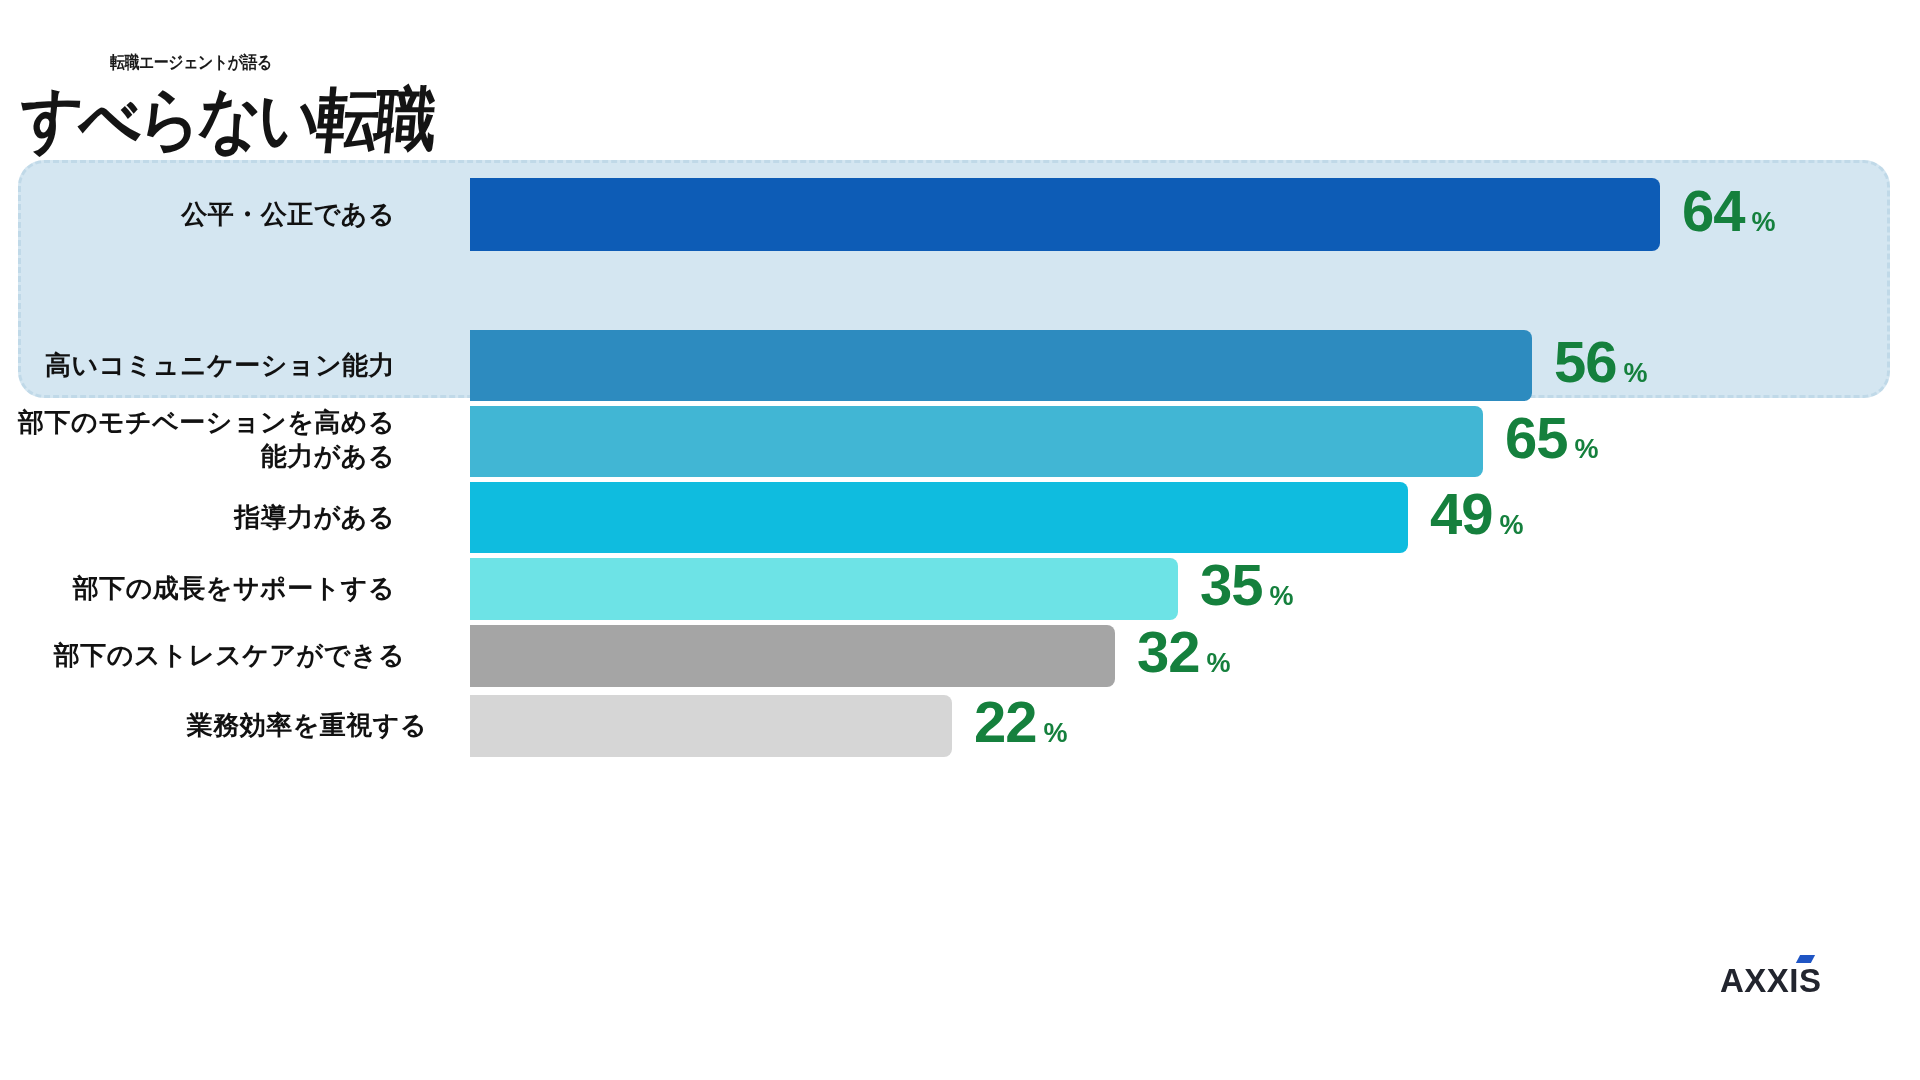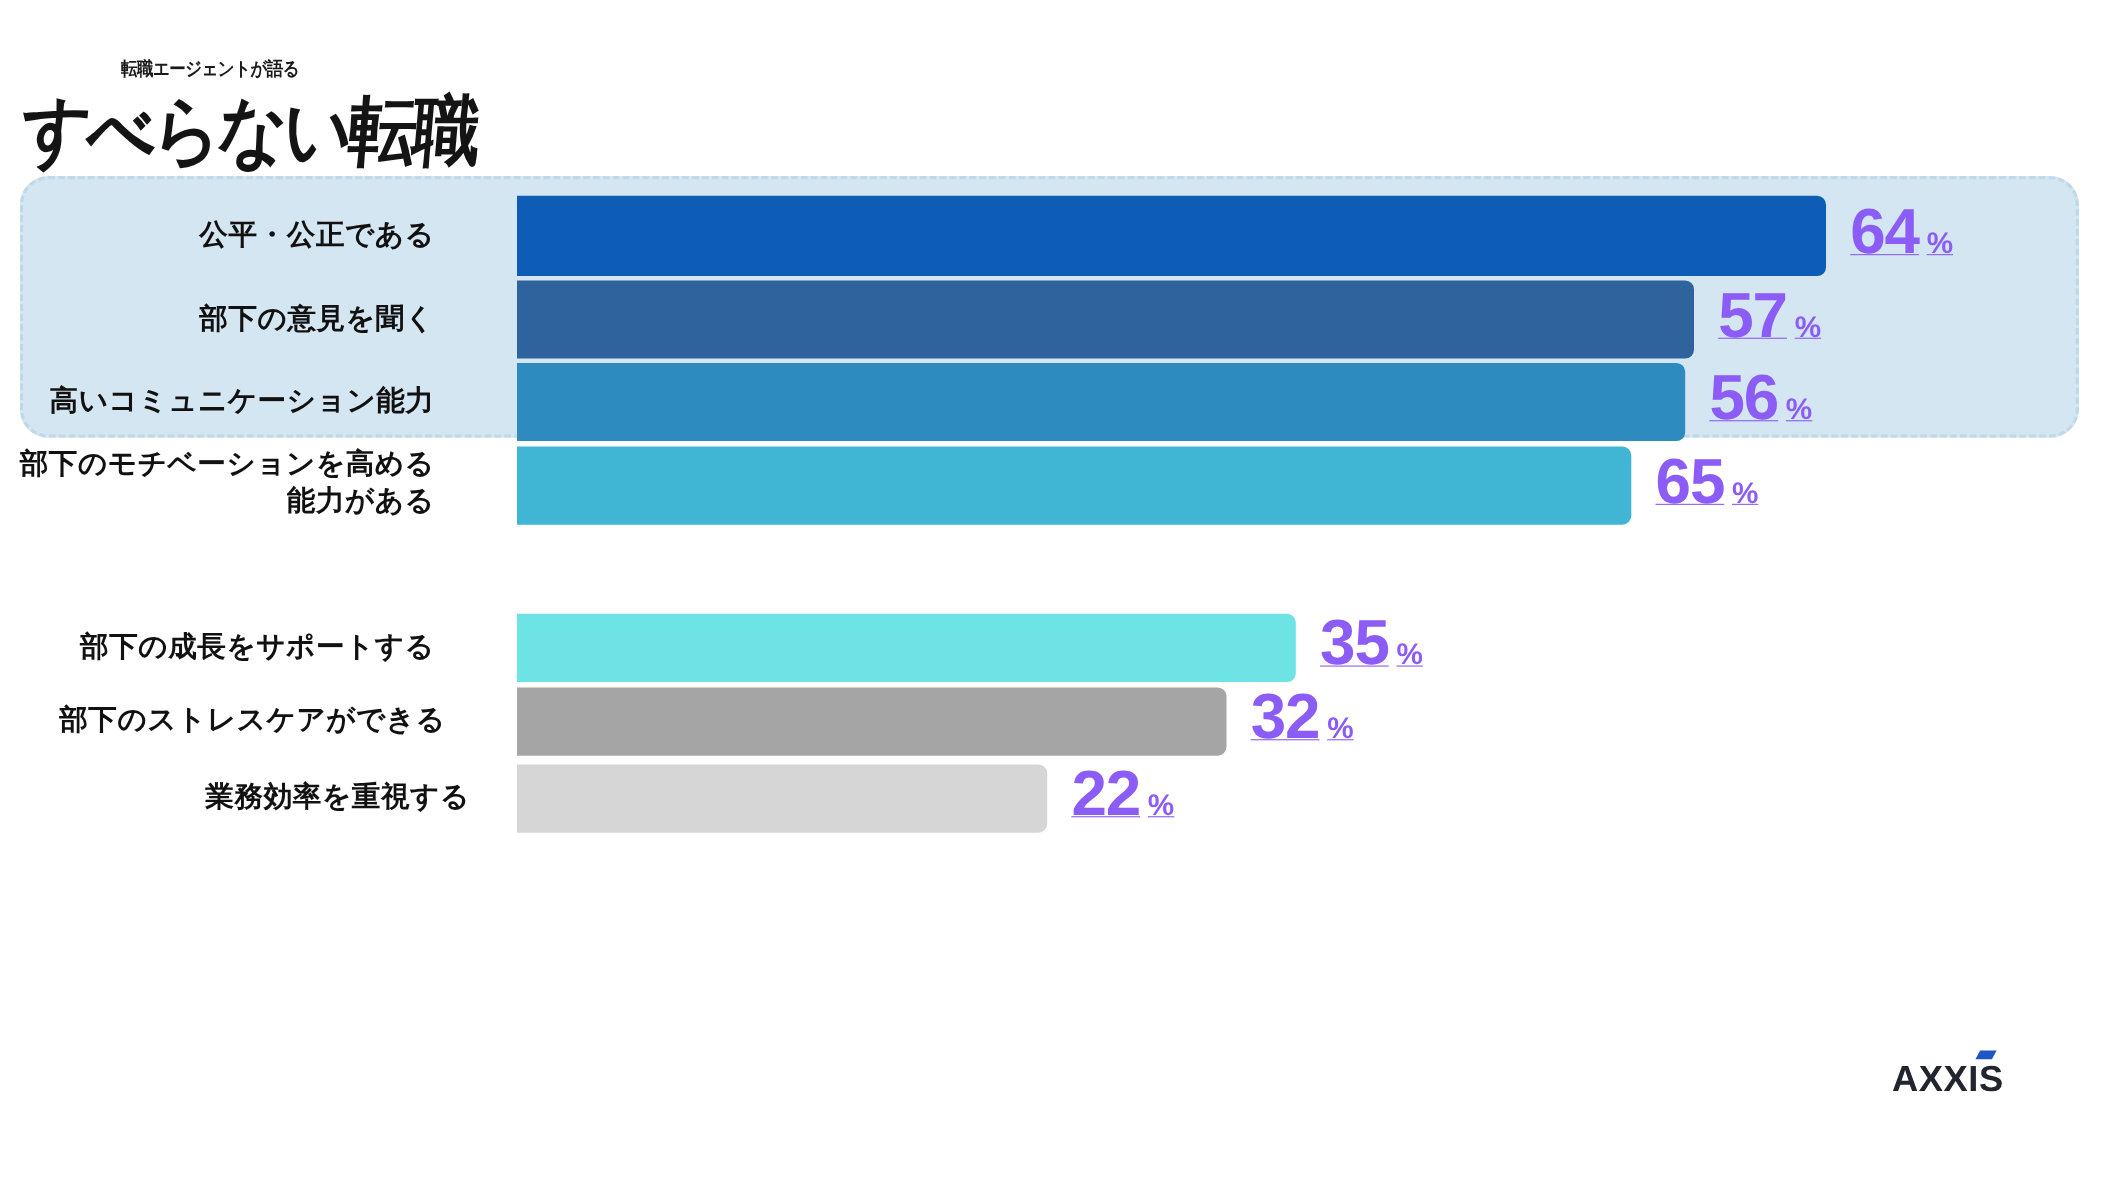--- a/index.html
+++ b/index.html
@@ -52,25 +52,24 @@
     white-space:pre-line;
   }
 
   .bar{
     position:absolute;left:470px;
     border-radius:0 8px 8px 0;
   }
 
   .value{
     position:absolute;
-    color:#8b5cf6;
+    color:#15803d;
     font-weight:bold;
     white-space:nowrap;
     font-family:"Liberation Sans",sans-serif;
-    text-decoration:underline;
   }
   .value .num{font-size:58px;letter-spacing:-1px;}
   .value .pct{font-size:27px;margin-left:7px;}
 
   
   #axxis{
     position:absolute;left:1720px;top:962px;
     font-size:33px;font-weight:bold;color:#22252e;
     letter-spacing:0.5px;
     font-family:"Liberation Sans",sans-serif;
@@ -91,35 +90,35 @@
 </div>
 
 <div id="highlight"></div>
 
 <div id="chart">
     <div class="row" style="top: 178px; height: 73px;">
       <div class="label" style="right: 1525px; width: 620px; top: 18.5px;">公平・公正である</div>
       <div class="bar" style="width: 1190px; height: 73px; top: 0px; background: rgb(13, 92, 182);"></div>
       <div class="value" style="left: 1682px; top: -1.5px;"><span class="num">64</span><span class="pct">%</span></div>
     </div>
-    <div class="row" style="top: 255px; height: 71px;">
-      <div class="label" style="right: 1525px; width: 620px; top: 17.5px;">部下の意見を聞く</div>
-      <div class="bar" style="width: 1070px; height: 71px; top: 0px; background: rgb(46, 99, 157);"></div>
-      <div class="value" style="left: 1562px; top: -2.5px;"><span class="num">57</span><span class="pct">%</span></div>
-    </div>
     <div class="row" style="top: 330px; height: 71px;">
       <div class="label" style="right: 1525px; width: 620px; top: 17.5px;">高いコミュニケーション能力</div>
       <div class="bar" style="width: 1062px; height: 71px; top: 0px; background: rgb(45, 139, 191);"></div>
       <div class="value" style="left: 1554px; top: -2.5px;"><span class="num">56</span><span class="pct">%</span></div>
     </div>
     <div class="row" style="top: 406px; height: 71px;">
       <div class="label" style="right: 1525px; width: 620px; top: -1.5px;">部下のモチベーションを高める
 能力がある</div>
       <div class="bar" style="width: 1013px; height: 71px; top: 0px; background: rgb(65, 182, 212);"></div>
       <div class="value" style="left: 1505px; top: -2.5px;"><span class="num">65</span><span class="pct">%</span></div>
+    </div>
+    <div class="row" style="top: 482px; height: 71px;">
+      <div class="label" style="right: 1525px; width: 620px; top: 17.5px;">指導力がある</div>
+      <div class="bar" style="width: 938px; height: 71px; top: 0px; background: rgb(15, 188, 223);"></div>
+      <div class="value" style="left: 1430px; top: -2.5px;"><span class="num">49</span><span class="pct">%</span></div>
     </div>
     <div class="row" style="top: 558px; height: 62px;">
       <div class="label" style="right: 1525px; width: 620px; top: 13px;">部下の成長をサポートする</div>
       <div class="bar" style="width: 708px; height: 62px; top: 0px; background: rgb(109, 227, 230);"></div>
       <div class="value" style="left: 1200px; top: -7px;"><span class="num">35</span><span class="pct">%</span></div>
     </div>
     <div class="row" style="top: 625px; height: 62px; padding-left: 10px;">
       <div class="label" style="right: 1525px; width: 620px; top: 13px;">部下のストレスケアができる</div>
       <div class="bar" style="width: 645px; height: 62px; top: 0px; background: rgb(165, 165, 165);"></div>
       <div class="value" style="left: 1137px; top: -7px;"><span class="num">32</span><span class="pct">%</span></div>

